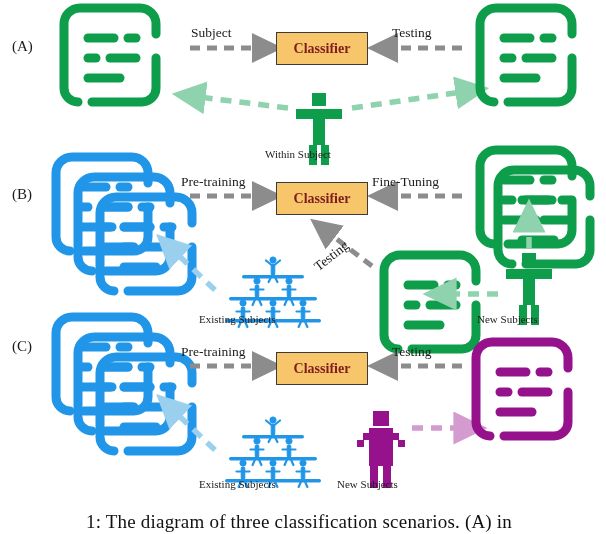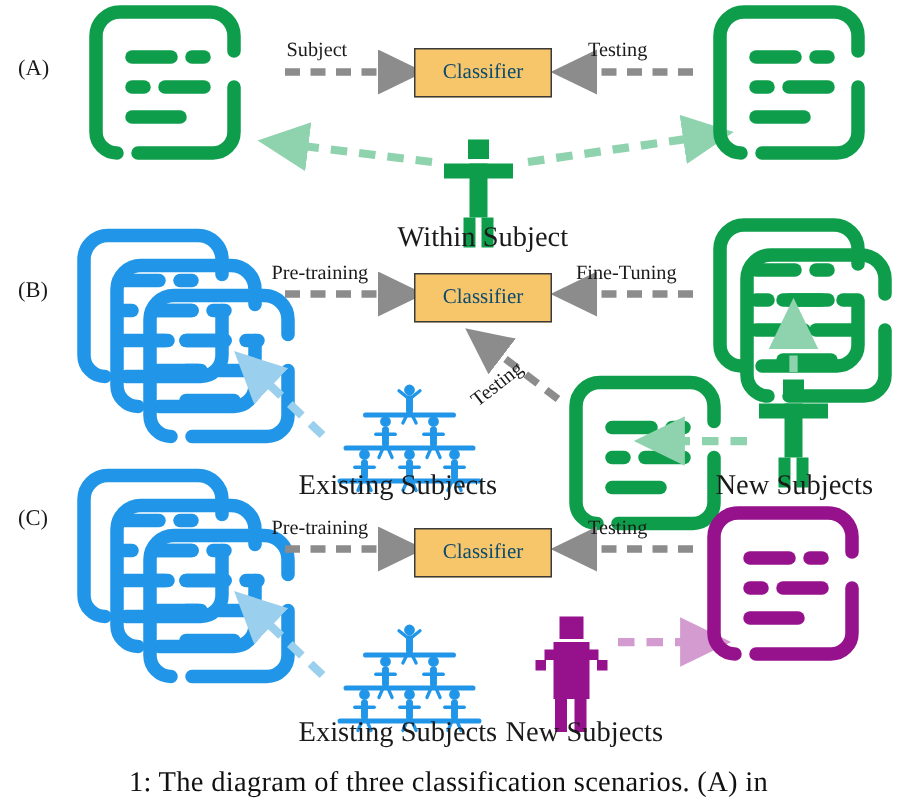--- a/index.html
+++ b/index.html
@@ -2,24 +2,24 @@
 <html><head>
 <meta charset="utf-8">
 <style>
   html,body{margin:0;padding:0;background:#ffffff;}
   body{width:606px;height:534px;position:relative;overflow:hidden;
        font-family:"Liberation Serif", serif;color:#111;}
   .fig{position:absolute;left:0;top:0;width:606px;height:534px;}
   .lbl{position:absolute;white-space:nowrap;font-family:"Liberation Serif",serif;color:#1a1a1a;}
   .rowtag{font-size:15px;}
   .arrowlbl{font-size:13.5px;}
-  .captionlbl{font-size:19px;}
+  .captionlbl{font-size:11px;}
   .clsbox{position:absolute;background:#F7C66B;border:1px solid #3a3a3a;
           display:flex;align-items:center;justify-content:center;
-          font-family:"Liberation Serif",serif;font-size:14px;color:#0c4a6e;}
+          font-family:"Liberation Serif",serif;font-size:14px;color:#7f1d1d;font-weight:bold;}
   .caption{position:absolute;left:0;top:505px;width:598px;text-align:center;
            font-family:"Liberation Serif",serif;font-size:19px;color:#111;
            letter-spacing:.2px;overflow:hidden;height:29px;line-height:34px;}
   svg{overflow:visible;}
 </style>
 </head>
 <body>
 
 <svg class="fig" viewBox="0 0 606 534">
 
@@ -238,21 +238,21 @@
 <div class="lbl rowtag" style="left:12px;top:38px;">(A)</div>
 <div class="lbl rowtag" style="left:12px;top:186px;">(B)</div>
 <div class="lbl rowtag" style="left:12px;top:338px;">(C)</div>
 
 <div class="lbl arrowlbl" style="left:191px;top:25px;">Subject</div>
 <div class="lbl arrowlbl" style="left:392px;top:25px;">Testing</div>
 <div class="clsbox" style="left:276px;top:32px;width:90px;height:31px;">Classifier</div>
 <div class="lbl captionlbl" style="left:265px;top:148px;">Within Subject</div>
 
 <div class="lbl arrowlbl" style="left:181px;top:174px;">Pre-training</div>
-<div class="lbl arrowlbl" style="left:384px;top:174px;">Fine-Tuning</div>
+<div class="lbl arrowlbl" style="left:372px;top:174px;">Fine-Tuning</div>
 <div class="clsbox" style="left:276px;top:182px;width:90px;height:31px;">Classifier</div>
 <div class="lbl arrowlbl" style="left:311px;top:262px;transform:rotate(-38deg);transform-origin:0 0;">Testing</div>
 <div class="lbl captionlbl" style="left:199px;top:313px;">Existing Subjects</div>
 <div class="lbl captionlbl" style="left:477px;top:313px;">New Subjects</div>
 
 <div class="lbl arrowlbl" style="left:181px;top:344px;">Pre-training</div>
 <div class="lbl arrowlbl" style="left:392px;top:344px;">Testing</div>
 <div class="clsbox" style="left:276px;top:352px;width:90px;height:31px;">Classifier</div>
 <div class="lbl captionlbl" style="left:199px;top:478px;">Existing Subjects</div>
 <div class="lbl captionlbl" style="left:337px;top:478px;">New Subjects</div>

